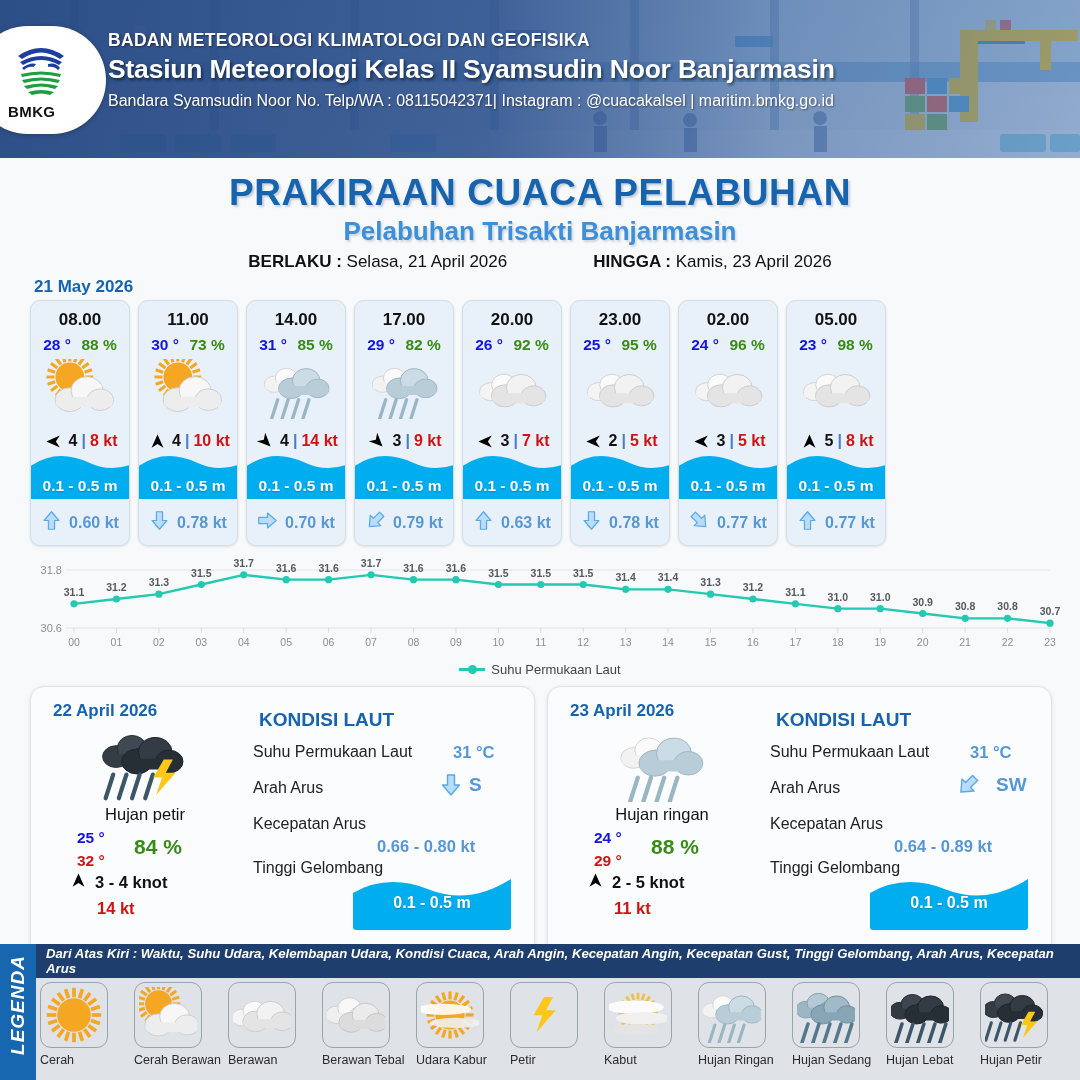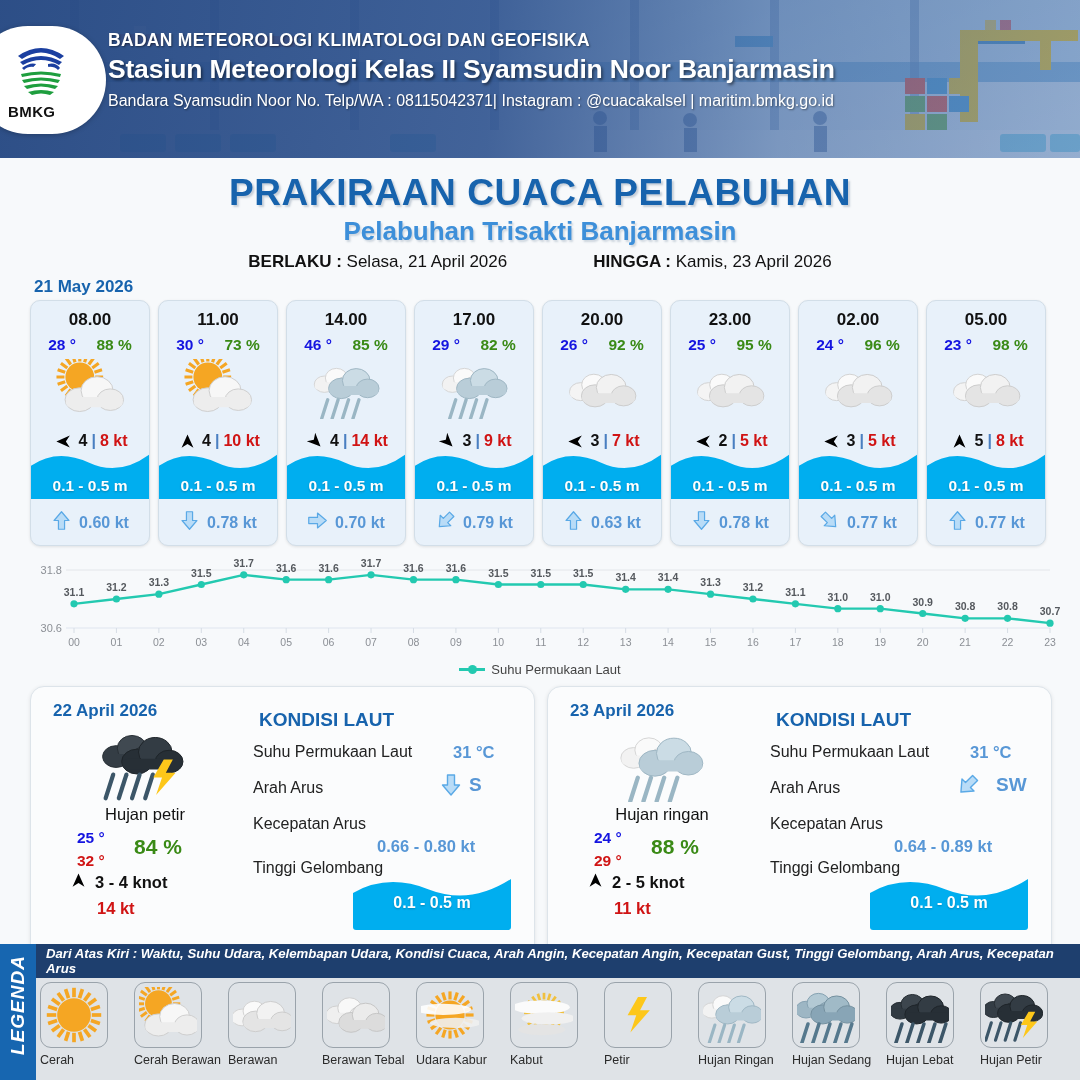--- a/index.html
+++ b/index.html
@@ -35,21 +35,21 @@
     text-shadow:1.5px 1.5px 2px rgba(195,205,215,.8); }
   .valid-row { position:absolute; top:252px; width:1080px; display:flex;
     justify-content:center; gap:86px; font-size:17px; color:#111; }
   .valid-row b { font-weight:bold; }
 
   
   .date-label { position:absolute; left:34px; top:277px; font-size:17px; font-weight:bold; color:#1763ad; }
 
   
   .cards { position:absolute; left:30px; top:300px; width:1022px; display:flex; gap:8px; }
-  .card { width:120px; height:246px; background:#e8f1fa; border:1px solid #d2dee8;
+  .card { width:100px; height:246px; background:#e8f1fa; border:1px solid #d2dee8;
           border-radius:10px; position:relative; overflow:hidden;
           box-shadow:0 1px 3px rgba(0,0,0,.10); }
   .c-time { text-align:center; font-size:17px; font-weight:bold; color:#111; margin-top:9px; }
   .c-th { display:flex; justify-content:space-around; align-items:center; margin-top:6px; padding:0 7px; }
   .c-temp { font-size:15.5px; font-weight:bold; color:#1414e0; }
   .c-hum { font-size:15.5px; font-weight:bold; color:#3a8a16; }
   .c-icon { height:62px; display:flex; align-items:center; justify-content:center; margin-top:4px; }
   .c-wind { display:flex; align-items:center; justify-content:center; gap:4px; margin-top:11px; }
   .c-wdir { width:22px; height:20px; display:flex; align-items:center; justify-content:center;}
   .c-wval { font-size:16px; font-weight:bold; color:#111; }
@@ -336,21 +336,21 @@
     <g transform="rotate(360 12 12)">
       <path d="M12 22 L3.5 12 L8.5 12 L8.5 2 L15.5 2 L15.5 12 L20.5 12 Z" fill="#b9dcf7" stroke="#5aa9e6" stroke-width="1.4" stroke-linejoin="round"></path>
     </g>
           </svg></span>
      <span class="c-cur-txt">0.78 kt</span>
    </div>
     </div>
     <div class="card">
    <div class="c-time">14.00</div>
    <div class="c-th">
-     <span class="c-temp">46 °</span>
+     <span class="c-temp">31 °</span>
      <span class="c-hum">85 %</span>
    </div>
    <div class="c-icon">
         <svg width="86" height="60" viewBox="0 0 86 60">
           <g>
             <ellipse cx="21.4" cy="25.200000000000003" rx="10.08" ry="8.16" fill="#f2f2f2" stroke="#d6d6d6" stroke-width="1"></ellipse>
   <ellipse cx="33.4" cy="18.96" rx="11.040000000000001" ry="9.600000000000001" fill="#fafafa" stroke="#d6d6d6" stroke-width="1"></ellipse>
   <ellipse cx="42.519999999999996" cy="25.200000000000003" rx="9.120000000000001" ry="7.4399999999999995" fill="#f2f2f2" stroke="#d6d6d6" stroke-width="1"></ellipse>
   <rect x="11.799999999999997" y="23.28" width="39.36" height="7.199999999999999" rx="3.5999999999999996" fill="#f2f2f2"></rect>
           </g>
@@ -992,20 +992,28 @@
             <line x1="43.79843939355259" y1="23.191695567525812" x2="51.43276026115705" y2="20.711154350279234" stroke="#f5a623" stroke-width="3.2032000000000003"></line>
             <ellipse cx="22.28" cy="22.4" rx="28" ry="5.6000000000000005" fill="#fff" opacity=".88"></ellipse>
          <ellipse cx="34.6" cy="35.84" rx="25.76" ry="5.04" fill="#efefef" opacity=".9"></ellipse>
           </svg>
         </div>
     <div class="lg-cap">Udara Kabur</div>
       </div>
       <div class="lg-item">
         <div class="lg-box">
           <svg width="58" height="56" viewBox="0 0 58 56">
+            <path d="M 29 10.079999999999998 L 18.584000000000003 28.1344 L 27.264 28.1344 L 21.3616 45.4944 L 40.8048 23.2736 L 31.083199999999998 23.2736 L 38.0272 10.079999999999998 Z" fill="#fdc71a"></path>
+          </svg>
+        </div>
+    <div class="lg-cap">Petir</div>
+      </div>
+      <div class="lg-item">
+        <div class="lg-box">
+          <svg width="58" height="56" viewBox="0 0 58 56">
             <circle cx="29" cy="25.759999999999998" r="12.32" fill="#f0c040"></circle>
             <line x1="42.32" y1="25.759999999999998" x2="48.9584" y2="25.759999999999998" stroke="#f0c040" stroke-width="2.7104"></line>
             <line x1="41.668072797051444" y1="29.876106365074296" x2="47.98156637482519" y2="31.92748478053295" stroke="#f0c040" stroke-width="2.7104"></line>
             <line x1="39.7761063650743" y1="33.58929956053574" x2="45.14668478053295" y2="37.491253179354096" stroke="#f0c040" stroke-width="2.7104"></line>
             <line x1="36.829299560535745" y1="36.536106365074296" x2="40.7312531793541" y2="41.90668478053295" stroke="#f0c040" stroke-width="2.7104"></line>
             <line x1="33.1161063650743" y1="38.42807279705144" x2="35.16748478053295" y2="44.74156637482519" stroke="#f0c040" stroke-width="2.7104"></line>
             <line x1="29" y1="39.08" x2="29" y2="45.7184" stroke="#f0c040" stroke-width="2.7104"></line>
             <line x1="24.883893634925702" y1="38.42807279705144" x2="22.83251521946705" y2="44.7415663748252" stroke="#f0c040" stroke-width="2.7104"></line>
             <line x1="21.17070043946426" y1="36.536106365074296" x2="17.268746820645905" y2="41.90668478053295" stroke="#f0c040" stroke-width="2.7104"></line>
             <line x1="18.2238936349257" y1="33.58929956053574" x2="12.85331521946705" y2="37.491253179354096" stroke="#f0c040" stroke-width="2.7104"></line>
@@ -1023,28 +1031,20 @@
             <ellipse cx="25.64" cy="20.16" rx="29.12" ry="6.72" fill="#fbfbfb"></ellipse>
          <ellipse cx="33.480000000000004" cy="31.36" rx="26.88" ry="6.16" fill="#f0f0f0"></ellipse>
          <ellipse cx="26.759999999999998" cy="42.56" rx="23.52" ry="5.6000000000000005" fill="#e4e4e4"></ellipse>
           </svg>
         </div>
     <div class="lg-cap">Kabut</div>
       </div>
       <div class="lg-item">
         <div class="lg-box">
           <svg width="58" height="56" viewBox="0 0 58 56">
-            <path d="M 29 10.079999999999998 L 18.584000000000003 28.1344 L 27.264 28.1344 L 21.3616 45.4944 L 40.8048 23.2736 L 31.083199999999998 23.2736 L 38.0272 10.079999999999998 Z" fill="#fdc71a"></path>
-          </svg>
-        </div>
-    <div class="lg-cap">Petir</div>
-      </div>
-      <div class="lg-item">
-        <div class="lg-box">
-          <svg width="58" height="56" viewBox="0 0 58 56">
             <g>
               <ellipse cx="8.839999999999996" cy="23.520000000000003" rx="9.408000000000001" ry="7.616000000000001" fill="#f2f2f2" stroke="#d6d6d6" stroke-width="1"></ellipse>
   <ellipse cx="20.04" cy="17.696" rx="10.304000000000002" ry="8.96" fill="#fafafa" stroke="#d6d6d6" stroke-width="1"></ellipse>
   <ellipse cx="28.552" cy="23.520000000000003" rx="8.512" ry="6.944000000000001" fill="#f2f2f2" stroke="#d6d6d6" stroke-width="1"></ellipse>
   <rect x="-0.12000000000000455" y="21.728" width="36.736000000000004" height="6.720000000000001" rx="3.3600000000000003" fill="#f2f2f2"></rect>
             </g>
             <g>
               <ellipse cx="24.519999999999996" cy="27.44" rx="11.76" ry="9.520000000000001" fill="#b9cdd8" stroke="#9fb7c4" stroke-width="1"></ellipse>
   <ellipse cx="38.519999999999996" cy="20.16" rx="12.88" ry="11.200000000000001" fill="#cbdce5" stroke="#9fb7c4" stroke-width="1"></ellipse>
   <ellipse cx="49.16" cy="27.44" rx="10.64" ry="8.68" fill="#b9cdd8" stroke="#9fb7c4" stroke-width="1"></ellipse>

